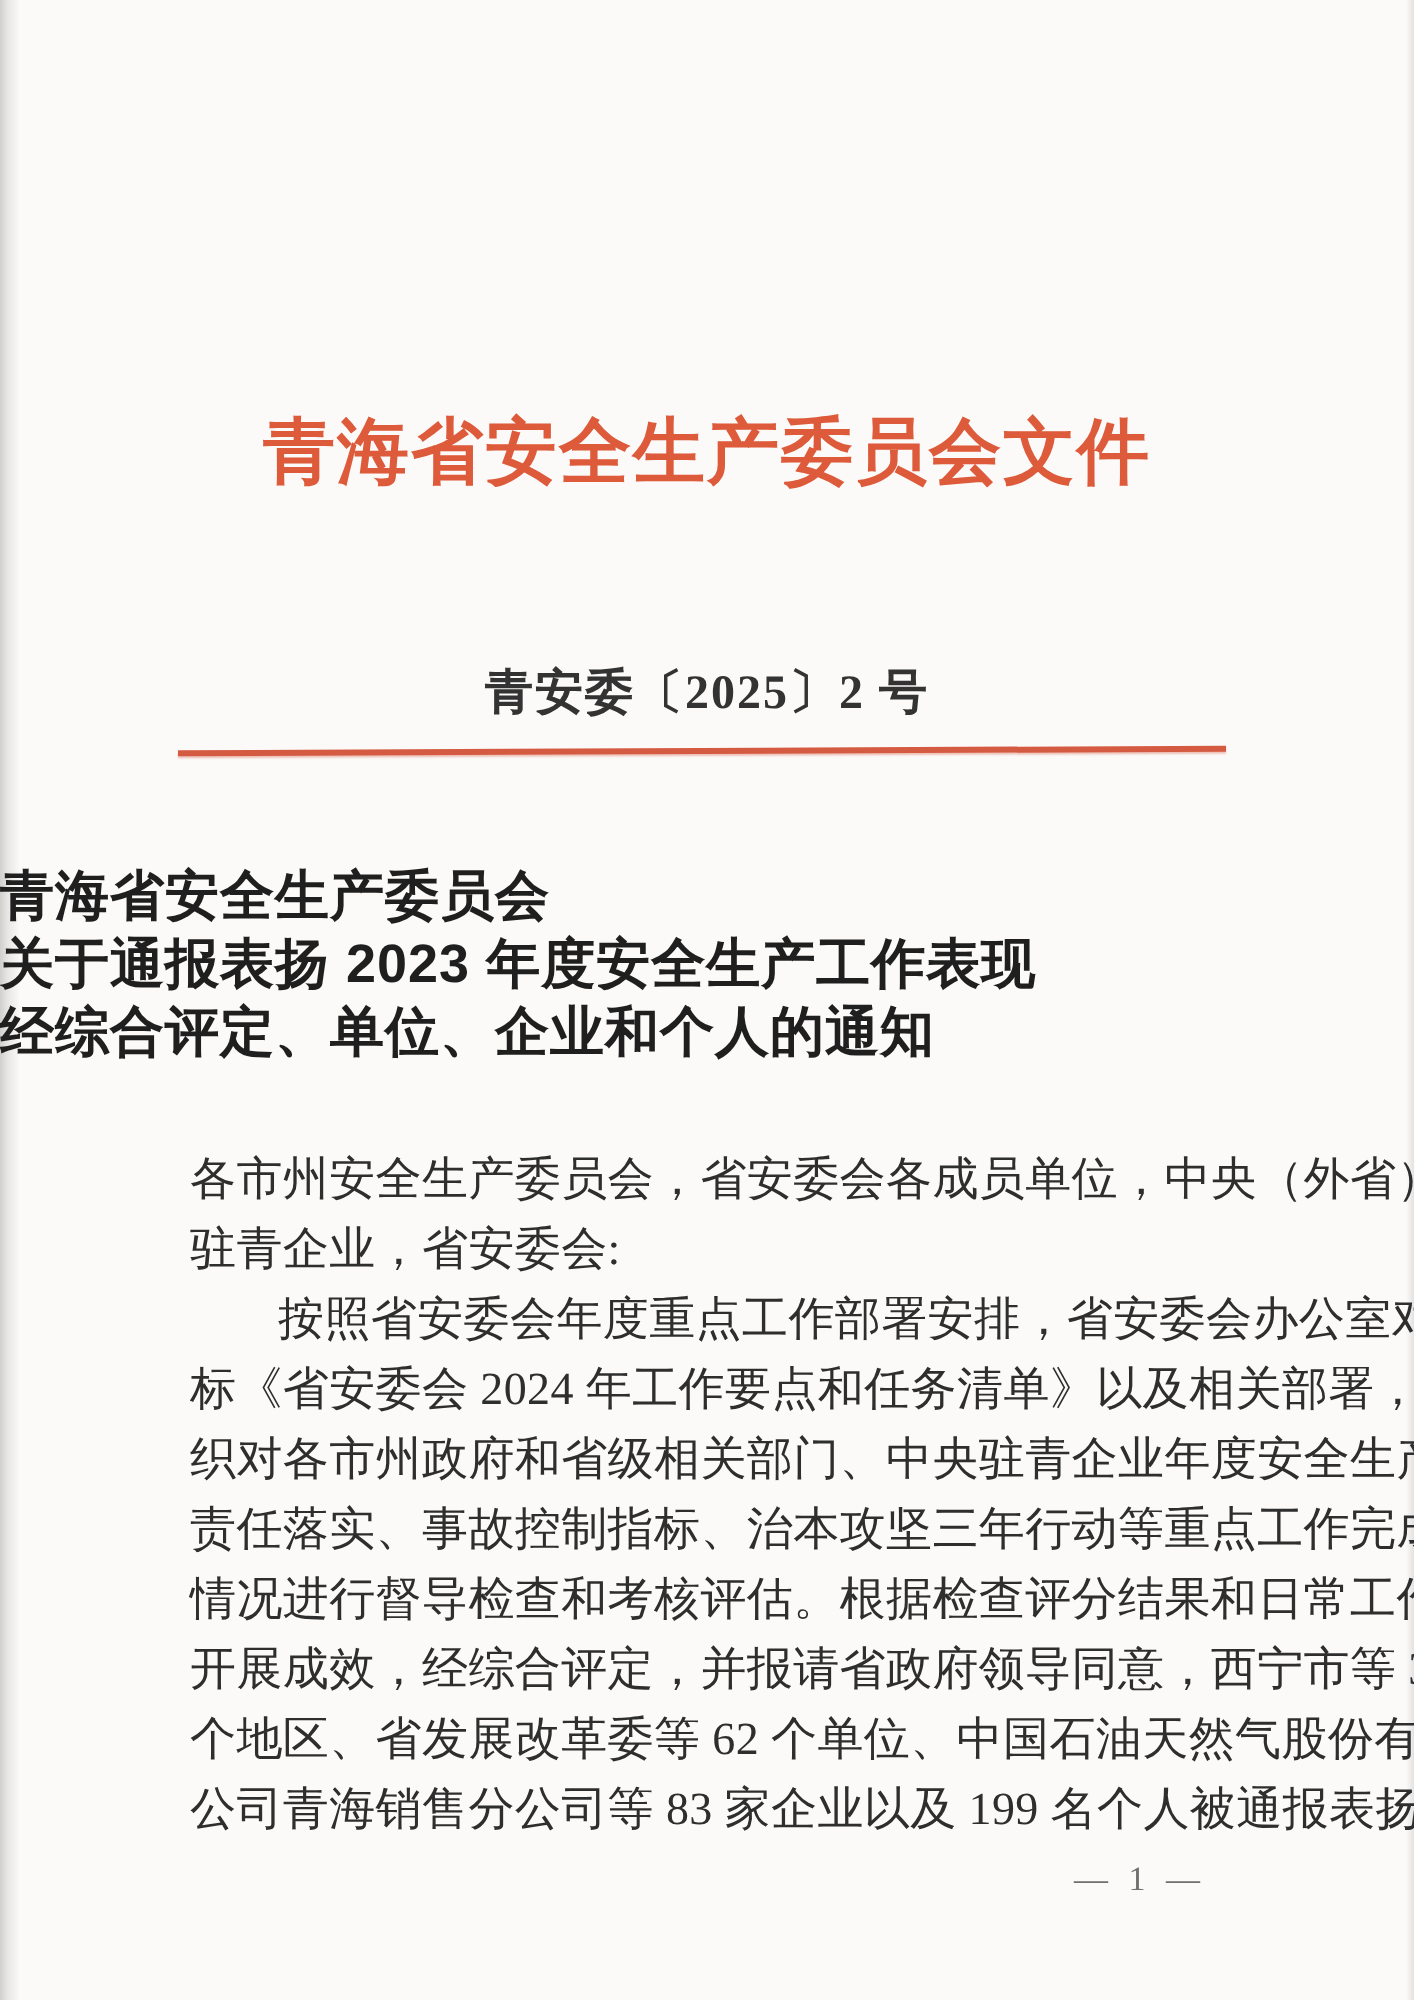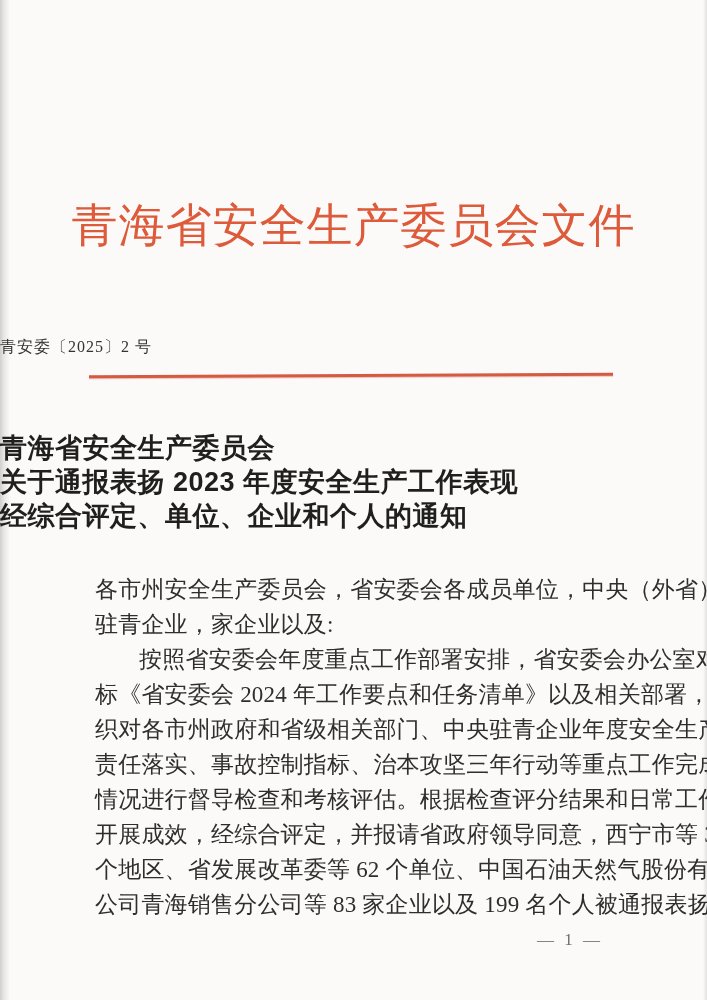--- a/index.html
+++ b/index.html
@@ -30,34 +30,36 @@
   }
   .scan-edge-right{
     position:absolute;right:0;top:0;bottom:0;width:4px;
     background:linear-gradient(to left,#e3e2e0 0%,rgba(251,250,248,0) 100%);
   }
   .letterhead{
     position:absolute;
     top:196px;left:0;right:0;
     text-align:center;
     font-family:"Liberation Serif", serif;
-    font-weight:400;
-    font-size:46px;
+    font-weight:700;
+    font-size:36px;
     line-height:60px;
     letter-spacing:1px;
     color:var(--header-red);
     white-space:nowrap;
   }
   .doc-number{
     position:absolute;
     top:334px;left:0;right:0;
-    font-size:16px;
+    text-align:center;
+    font-size:24px;
     line-height:26px;
     color:#333333;
     letter-spacing:1px;
+    font-weight:bold;
   }
   .red-rule{
     position:absolute;
     top:374px;left:89px;
     width:524px;height:3px;
     background:var(--rule-red);
     box-shadow:0 1px 1px rgba(212,90,65,0.35);
     transform:rotate(-0.25deg);
   }
   .doc-title{
@@ -107,21 +109,21 @@
   <div class="red-rule"></div>
 
   <div class="doc-title">
     <div class="t-line">青海省安全生产委员会</div>
     <div class="t-line">关于通报表扬 2023 年度安全生产工作表现</div>
     <div class="t-line">经综合评定、单位、企业和个人的通知</div>
   </div>
 
   <div class="body-text">
     <div class="line">各市州安全生产委员会，省安委会各成员单位，中央（外省）</div>
-    <div class="line">驻青企业，家企业以及:</div>
+    <div class="line">驻青企业，省安委会:</div>
     <div class="line indent">按照省安委会年度重点工作部署安排，省安委会办公室对</div>
     <div class="line">标《省安委会 2024 年工作要点和任务清单》以及相关部署，组</div>
     <div class="line">织对各市州政府和省级相关部门、中央驻青企业年度安全生产</div>
     <div class="line">责任落实、事故控制指标、治本攻坚三年行动等重点工作完成</div>
     <div class="line">情况进行督导检查和考核评估。根据检查评分结果和日常工作</div>
     <div class="line">开展成效，经综合评定，并报请省政府领导同意，西宁市等 3</div>
     <div class="line">个地区、省发展改革委等 62 个单位、中国石油天然气股份有限</div>
     <div class="line">公司青海销售分公司等 83 家企业以及 199 名个人被通报表扬为</div>
   </div>
 

